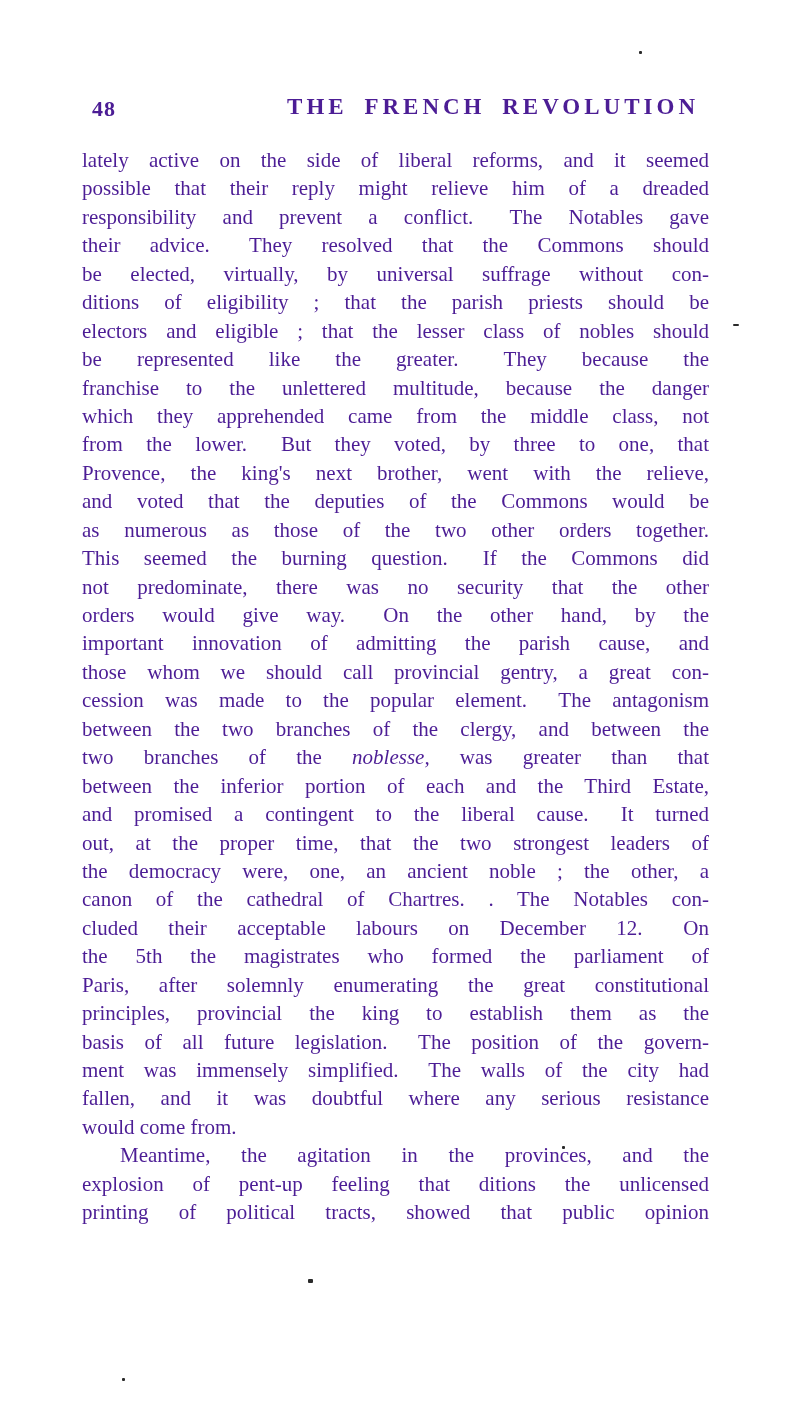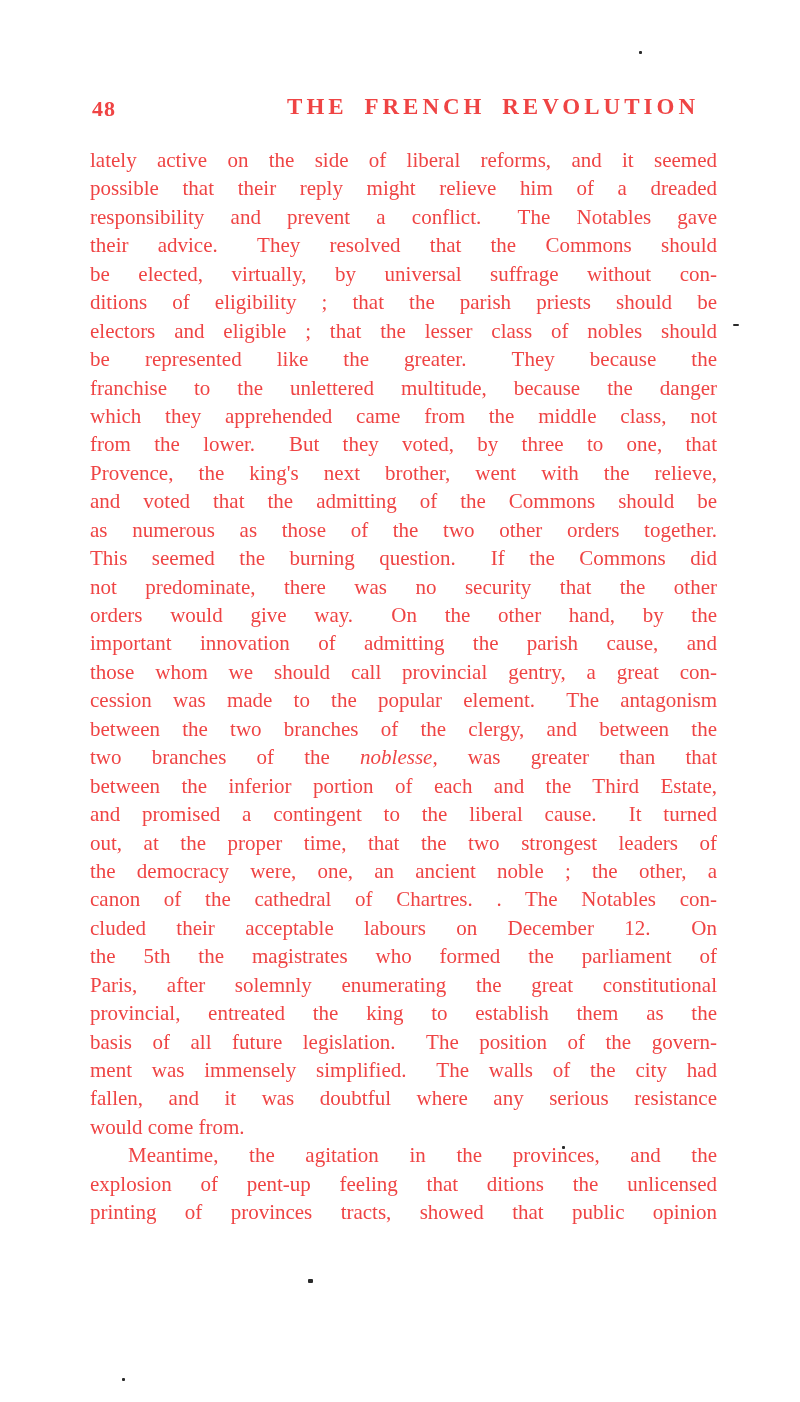--- a/index.html
+++ b/index.html
@@ -7,21 +7,21 @@
     padding: 0;
     background: #ffffff;
   }
   .page {
     position: relative;
     width: 800px;
     height: 1402px;
     background: #ffffff;
     overflow: hidden;
     font-family: "Liberation Serif", serif;
-    color: #ef4444;
+    color: #4c1d95;
   }
   .running-header {
     position: absolute;
     top: 94px;
     left: 90px;
     right: 85px;
     height: 30px;
   }
   .page-number {
     position: absolute;
@@ -40,21 +40,21 @@
     transform: translateX(-16px);
     font-size: 23px;
     letter-spacing: 4px;
     word-spacing: 7px;
     font-weight: 600;
     white-space: nowrap;
   }
   .body-text {
     position: absolute;
     top: 146px;
-    left: 90px;
+    left: 82px;
     width: 627px;
     font-size: 21px;
     line-height: 28.45px;
   }
   .line {
     display: block;
     height: 28.45px;
     text-align: justify;
     text-align-last: justify;
     white-space: normal;
@@ -94,46 +94,46 @@
       <div class="line">responsibility and prevent a conflict.  The Notables gave</div>
       <div class="line">their advice.  They resolved that the Commons should</div>
       <div class="line">be elected, virtually, by universal suffrage without con-</div>
       <div class="line">ditions of eligibility ; that the parish priests should be</div>
       <div class="line">electors and eligible ; that the lesser class of nobles should</div>
       <div class="line">be represented like the greater.  They because the</div>
       <div class="line">franchise to the unlettered multitude, because the danger</div>
       <div class="line">which they apprehended came from the middle class, not</div>
       <div class="line">from the lower.  But they voted, by three to one, that</div>
       <div class="line">Provence, the king's next brother, went with the relieve,</div>
-      <div class="line">and voted that the admitting of the Commons should be</div>
+      <div class="line">and voted that the deputies of the Commons would be</div>
       <div class="line">as numerous as those of the two other orders together.</div>
       <div class="line">This seemed the burning question.  If the Commons did</div>
       <div class="line">not predominate, there was no security that the other</div>
       <div class="line">orders would give way.  On the other hand, by the</div>
       <div class="line">important innovation of admitting the parish cause, and</div>
       <div class="line">those whom we should call provincial gentry, a great con-</div>
       <div class="line">cession was made to the popular element.  The antagonism</div>
       <div class="line">between the two branches of the clergy, and between the</div>
       <div class="line">two branches of the <i>noblesse,</i> was greater than that</div>
       <div class="line">between the inferior portion of each and the Third Estate,</div>
       <div class="line">and promised a contingent to the liberal cause.  It turned</div>
       <div class="line">out, at the proper time, that the two strongest leaders of</div>
       <div class="line">the democracy were, one, an ancient noble ; the other, a</div>
       <div class="line">canon of the cathedral of Chartres. . The Notables con-</div>
       <div class="line">cluded their acceptable labours on December 12.  On</div>
       <div class="line">the 5th the magistrates who formed the parliament of</div>
       <div class="line">Paris, after solemnly enumerating the great constitutional</div>
-      <div class="line">provincial, entreated the king to establish them as the</div>
+      <div class="line">principles, provincial the king to establish them as the</div>
       <div class="line">basis of all future legislation.  The position of the govern-</div>
       <div class="line">ment was immensely simplified.  The walls of the city had</div>
       <div class="line">fallen, and it was doubtful where any serious resistance</div>
       <div class="line short">would come from.</div>
       <div class="line indent">Meantime, the agitation in the provinces, and the</div>
       <div class="line">explosion of pent-up feeling that ditions the unlicensed</div>
-      <div class="line">printing of provinces tracts, showed that public opinion</div>
+      <div class="line">printing of political tracts, showed that public opinion</div>
     </div>
 
   <div class="speck speck-1"></div>
   <div class="speck speck-2"></div>
   <div class="speck speck-3"></div>
   <div class="speck speck-4"></div>
   <div class="speck speck-5"></div>
 </div>
 
 </body></html>

